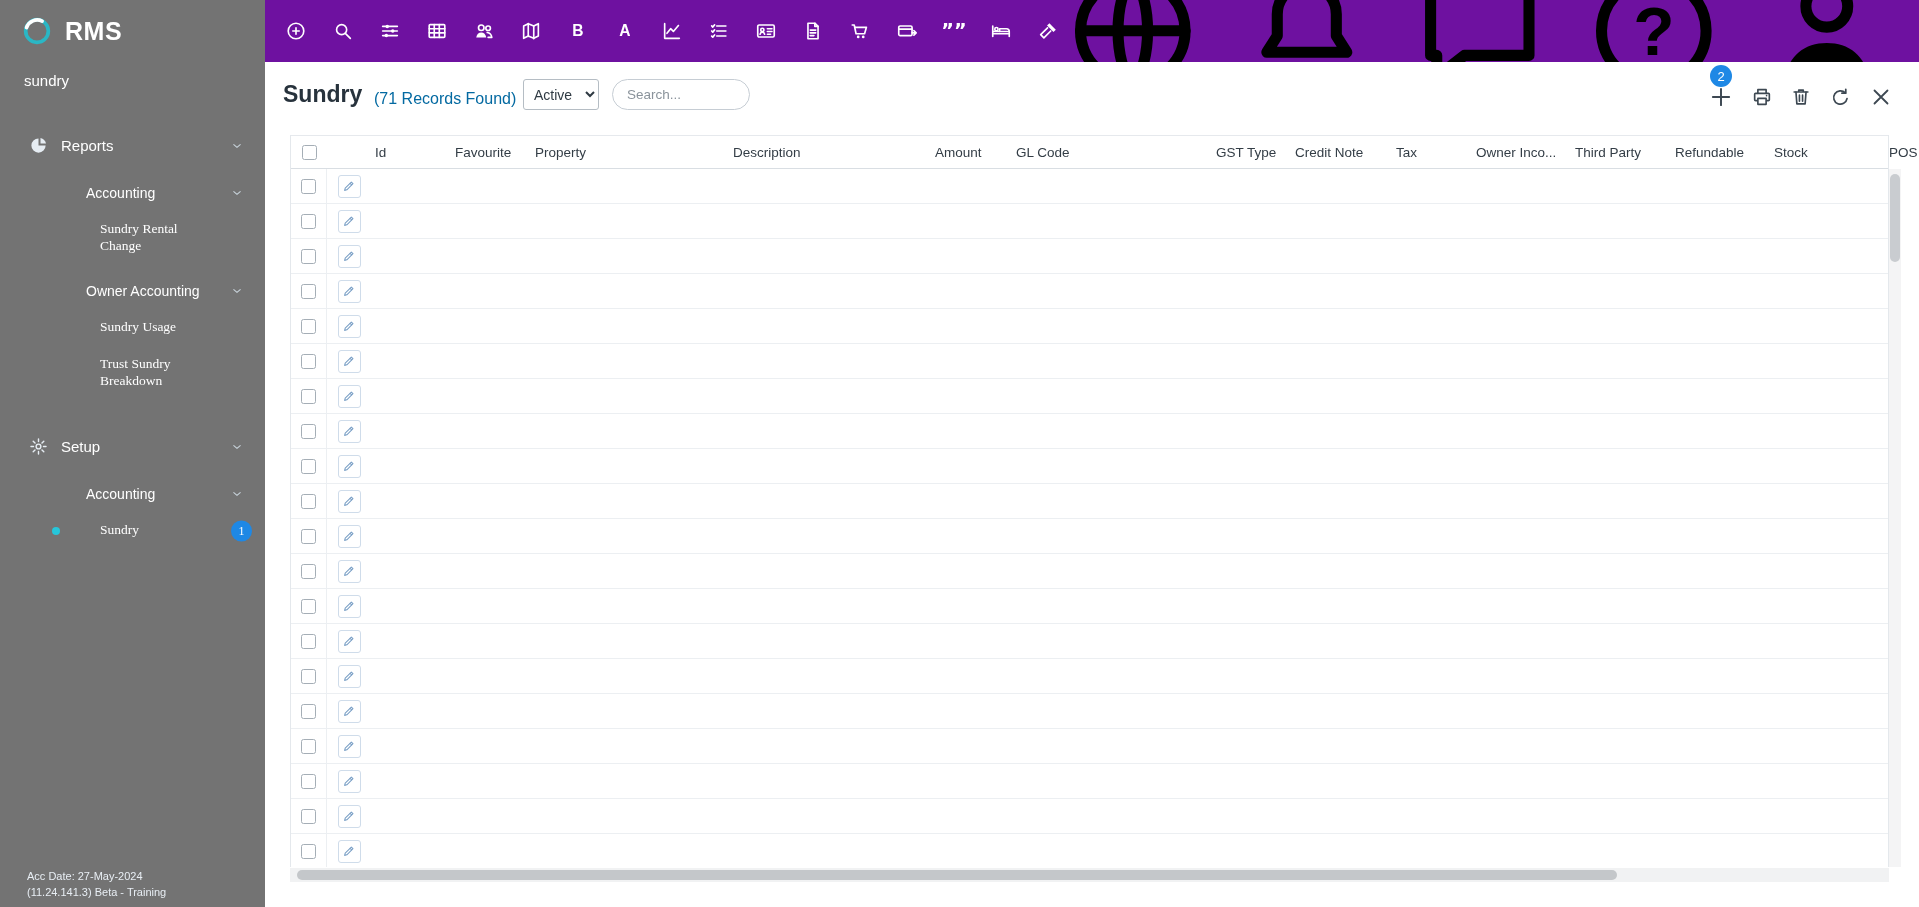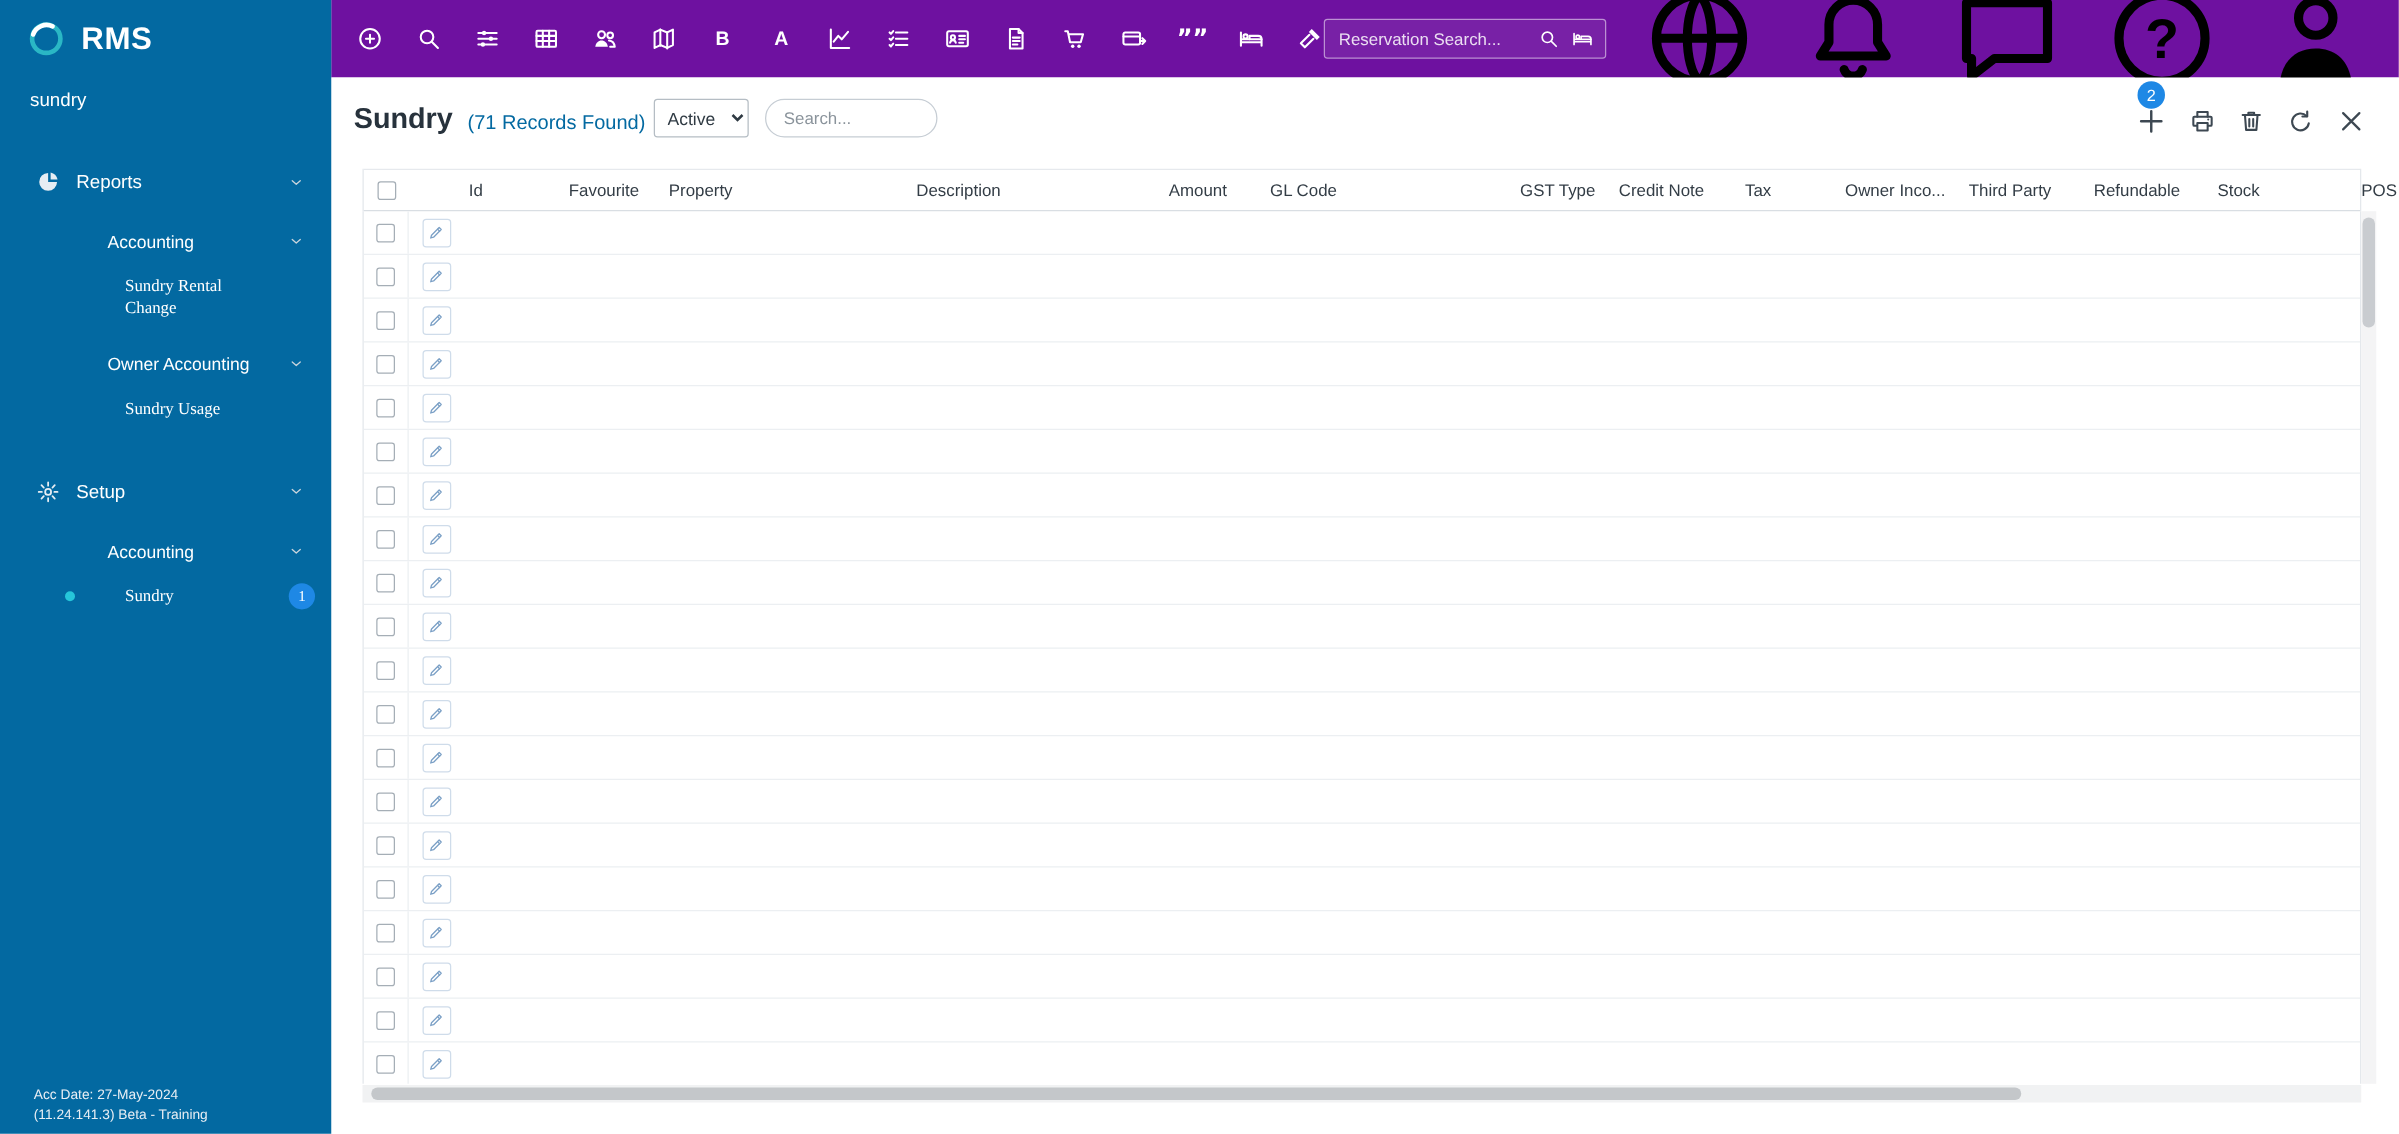--- a/index.html
+++ b/index.html
@@ -3,21 +3,21 @@
 <meta charset="utf-8">
 <style>
   * { margin:0; padding:0; box-sizing:border-box; }
   html,body { width:1919px; height:907px; overflow:hidden; background:#fff;
     font-family:"Liberation Sans", sans-serif; }
   .icon { display:inline-block; }
   .icon svg { width:100%; height:100%; display:block; }
 
   
   .sidebar { position:absolute; left:0; top:0; width:265px; height:100%;
-    background:#0369a1; color:#fff; z-index:5; display:flex; flex-direction:column; }
+    background:#737373; color:#fff; z-index:5; display:flex; flex-direction:column; }
   .logo-row { display:flex; align-items:center; gap:11px; height:62px; padding:0 20px; cursor:pointer; }
   .logo-icon { width:34px; height:34px; }
   .logo-text { font-size:25px; font-weight:bold; letter-spacing:.5px; }
   .menu-search { padding:10px 24px 12px; }
   .menu-search input { background:transparent; border:none; outline:none; color:#fff;
     font-size:15px; width:100%; font-family:inherit; }
   .side-tree { flex:1; overflow:hidden; padding-top:22px; }
   .side-item { display:flex; align-items:center; position:relative; cursor:pointer; color:#fff; }
   .side-item .lbl { flex:1; }
   .side-item .chev { width:14px; height:14px; color:#c9d4dc; margin-right:21px; flex:none; }
@@ -141,20 +141,23 @@
         <span class="lbl">Owner Accounting</span>
         <span class="icon chev">
           <svg viewBox="0 0 24 24" fill="none" stroke="currentColor" stroke-width="1.8" stroke-linecap="round" stroke-linejoin="round">
             <path d="M6.5 9.5l5.5 5 5.5-5"></path>
           </svg>
         </span>
       </div>
       <div class="side-item level3">
         <span class="lbl">Sundry Usage</span>
       </div>
+      <div class="side-item level3">
+        <span class="lbl">Trust Sundry Breakdown</span>
+      </div>
       <div class="side-item level1 root-gap">
         <span class="icon sec">
           <svg viewBox="0 0 24 24" fill="none" stroke="currentColor" stroke-width="1.8" stroke-linecap="round" stroke-linejoin="round">
             <circle cx="12" cy="12" r="3"></circle>
             <path d="M12 2.5v3.2M12 18.3v3.2M2.5 12h3.2M18.3 12h3.2M5.3 5.3l2.3 2.3M16.4 16.4l2.3 2.3M18.7 5.3l-2.3 2.3M7.6 16.4l-2.3 2.3"></path>
           </svg>
         </span>
         <span class="lbl">Setup</span>
         <span class="icon chev">
           <svg viewBox="0 0 24 24" fill="none" stroke="currentColor" stroke-width="1.8" stroke-linecap="round" stroke-linejoin="round">
@@ -287,38 +290,20 @@
         </svg>
       </span>
       <span class="icon">
         <svg viewBox="0 0 24 24" fill="none" stroke="currentColor" stroke-width="1.8" stroke-linecap="round" stroke-linejoin="round">
           <path d="M13.5 3.5l7 7-2.5 2.5-7-7z" fill="currentColor" stroke="none"></path>
           <path d="M11.5 8.5L4 16l3.5 3.5 7.5-7.5"></path>
         </svg>
       </span>
     </div>
   <div class="tb-right">
-    <div class="res-search">
-      <input type="text" placeholder="Reservation Search..." style="">
-      <span id="res-search-icons" style="display:flex;gap:9px;align-items:center">
-          <span class="icon">
-            <svg viewBox="0 0 24 24" fill="none" stroke="currentColor" stroke-width="1.8" stroke-linecap="round" stroke-linejoin="round">
-              <circle cx="10.5" cy="10.5" r="5.5"></circle>
-              <path d="M14.8 14.8L20 20"></path>
-            </svg>
-          </span>
-          <span class="icon">
-            <svg viewBox="0 0 24 24" fill="none" stroke="currentColor" stroke-width="1.8" stroke-linecap="round" stroke-linejoin="round">
-              <path d="M3 6.5V18M3 15h18v3M3 12.5h18V15"></path>
-              <circle cx="7" cy="10" r="1.8"></circle>
-              <path d="M10.5 12.5V9.5h7.5c1.7 0 3 1.3 3 3"></path>
-            </svg>
-          </span>
-        </span>
-    </div>
     <span id="tb-right-icons" style="display:flex;gap:26px;align-items:center">
         <span class="icon">
           <svg viewBox="0 0 24 24" fill="none" stroke="currentColor" stroke-width="1.8" stroke-linecap="round" stroke-linejoin="round">
             <circle cx="12" cy="12" r="8.5"></circle>
             <path d="M3.5 12h17M12 3.5c3.2 2.8 3.2 14.2 0 17M12 3.5c-3.2 2.8-3.2 14.2 0 17"></path>
           </svg>
         </span>
         <span class="icon">
           <svg viewBox="0 0 24 24" fill="none" stroke="currentColor" stroke-width="1.8" stroke-linecap="round" stroke-linejoin="round">
             <path d="M12 4.5a4.8 4.8 0 0 1 4.8 4.8v3.5l1.7 2.7H5.5l1.7-2.7V9.3A4.8 4.8 0 0 1 12 4.5z"></path>

